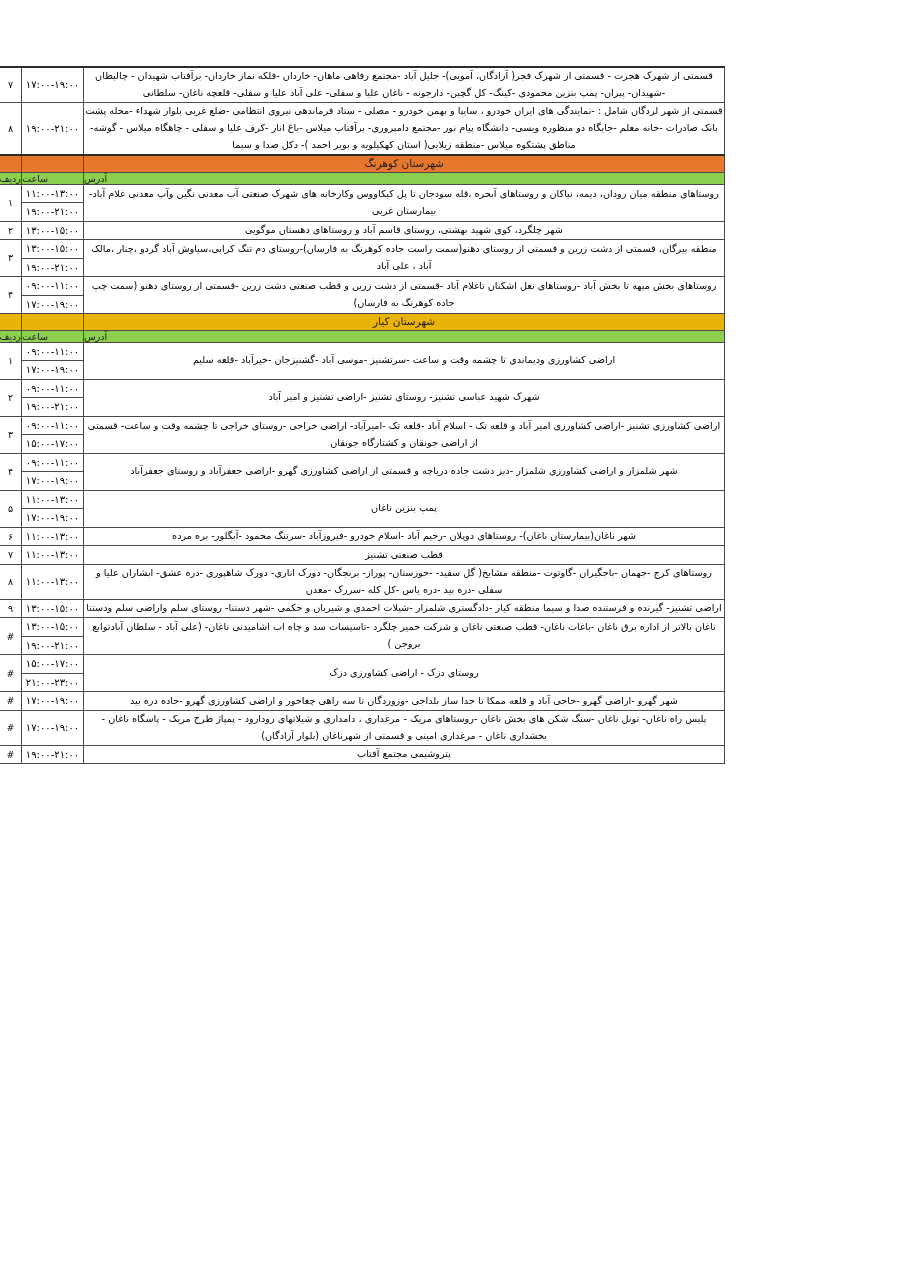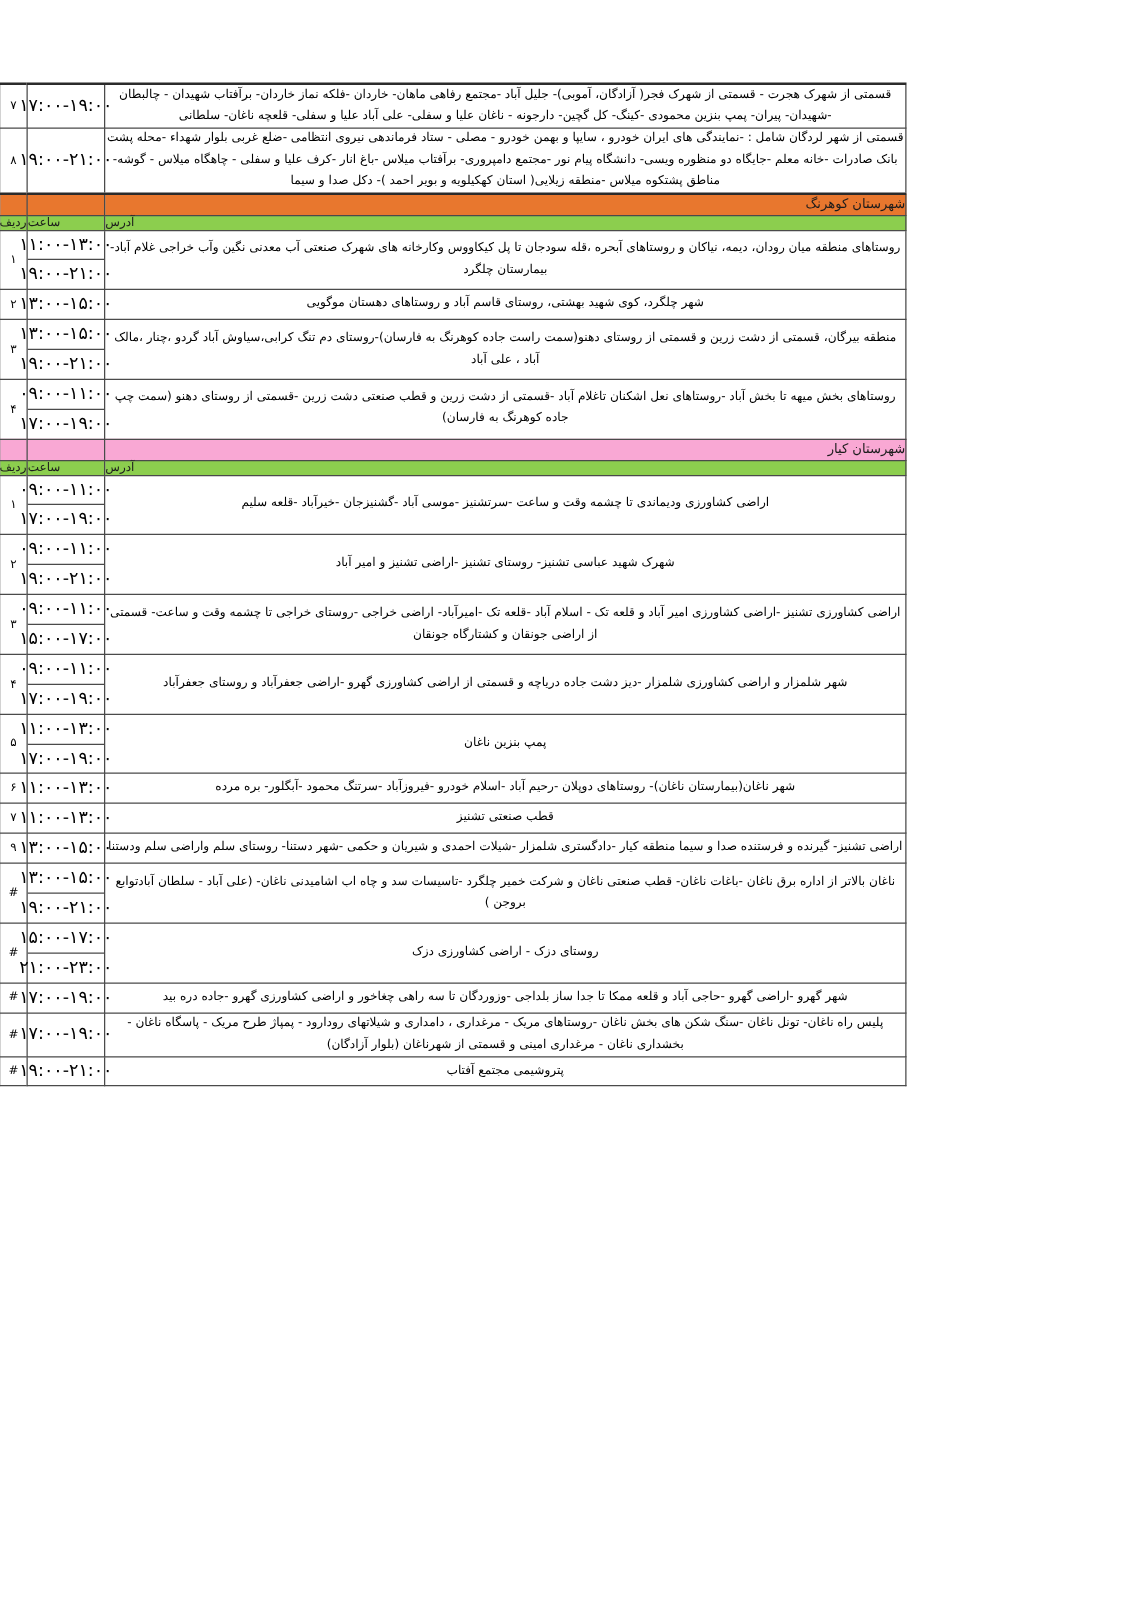--- a/index.html
+++ b/index.html
@@ -46,21 +46,21 @@
   col.c-addr   { width: 641px; }
 
   .cell-radif {
     text-align: center;
     font-size: 9.5px;
     line-height: 1.2;
     color: #000;
   }
   .cell-time {
     text-align: left;
-    font-size: 14px;
+    font-size: 10px;
     line-height: 1.35;
     padding: 1px 0;
     white-space: nowrap;
     color: #000;
   }
   .time-stack {
     display: flex;
     flex-direction: column;
     height: 100%;
   }
@@ -75,28 +75,29 @@
     border-top: 1px solid #4a4a4a;
   }
   .cell-addr {
     text-align: center;
     font-size: 9.7px;
     line-height: 1.75;
     padding: 3px 6px;
     color: #000;
   }
   .band {
+    text-align: center;
     font-size: 10.5px;
     line-height: 1.5;
     padding: 4px 0;
     font-weight: bold;
     color: #1c1c1c;
   }
   .band-orange { background: #E8772E; }
-  .band-amber  { background: #f9a8d4; margin-top: 32px; }
+  .band-amber  { background: #eab308; margin-top: 32px; }
   .hdr-green   { background: #8CCE4E; font-size: 9.6px; padding: 4px 0; text-align: left; color:#1c1c1c;}
   .thick-top { border-top: 2px solid #2b2b2b !important; }
   .thick-bottom { border-bottom: 2px solid #2b2b2b !important; }
 </style>
 </head>
 <body>
 
 <div class="page">
   <div class="sheet">
     <table class="outage">
@@ -128,21 +129,21 @@
             <td class="band band-orange" colspan="1">شهرستان کوهرنگ</td>
             <td class="band band-orange"></td>
             <td class="band band-orange"></td>
           </tr>
           <tr>
             <td class="hdr-green">آدرس</td>
             <td class="hdr-green">ساعت</td>
             <td class="hdr-green">ردیف</td>
           </tr>
           <tr>
-            <td class="cell-addr">روستاهای منطقه میان رودان، دیمه، نیاکان و روستاهای آبحره ،قله سودجان تا پل کیکاووس وکارخانه های شهرک صنعتی آب معدنی نگین  وآب خراجی غلام آباد- بیمارستان چلگرد</td>
+            <td class="cell-addr">روستاهای منطقه میان رودان، دیمه، نیاکان و روستاهای آبحره ،قله سودجان تا پل کیکاووس وکارخانه های شهرک صنعتی آب معدنی نگین  وآب معدنی غلام آباد- بیمارستان غربی</td>
             <td class="cell-time">
               <div class="time-stack">
                 <div>۱۱:۰۰-۱۳:۰۰</div>
                 <div>۱۹:۰۰-۲۱:۰۰</div>
               </div>
             </td>
             <td class="cell-radif">۱</td>
           </tr>
           <tr>
             <td class="cell-addr">شهر چلگرد، کوی شهید بهشتی، روستای قاسم آباد و روستاهای دهستان موگویی</td>
@@ -243,20 +244,29 @@
             <td class="cell-radif">۶</td>
           </tr>
           <tr>
             <td class="cell-addr">قطب صنعتی تشنیز</td>
             <td class="cell-time">
               <div class="time-stack">
                 <div>۱۱:۰۰-۱۳:۰۰</div>
               </div>
             </td>
             <td class="cell-radif">۷</td>
+          </tr>
+          <tr>
+            <td class="cell-addr">روستاهای کرج -جهمان -باجگیران -گاوتوت -منطقه مشایخ( گل سفید- -جوزستان- پوراز- برنجگان- دورک اناری- دورک شاهپوری -دره عشق- ابشاران علیا و سفلی -دره بید -دره یاس -کل کله -سررک -معدن</td>
+            <td class="cell-time">
+              <div class="time-stack">
+                <div>۱۱:۰۰-۱۳:۰۰</div>
+              </div>
+            </td>
+            <td class="cell-radif">۸</td>
           </tr>
           <tr>
             <td class="cell-addr">اراضی تشنیز- گیرنده و فرستنده صدا و سیما منطقه کیار -دادگستری شلمزار -شیلات احمدی و شیریان و حکمی -شهر دستنا- روستای سلم واراضی سلم ودستنا</td>
             <td class="cell-time">
               <div class="time-stack">
                 <div>۱۳:۰۰-۱۵:۰۰</div>
               </div>
             </td>
             <td class="cell-radif">۹</td>
           </tr>

